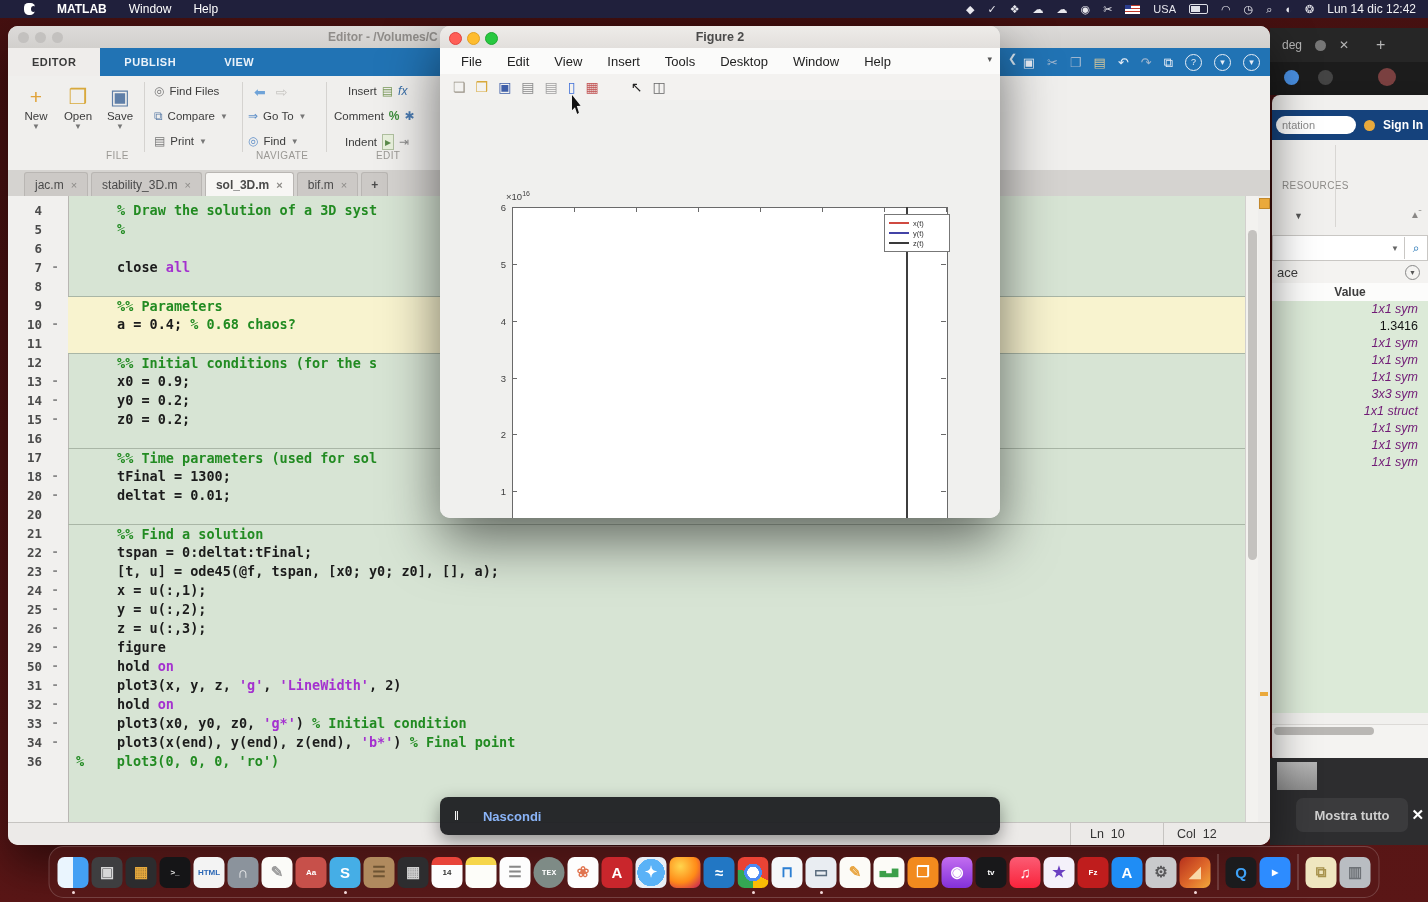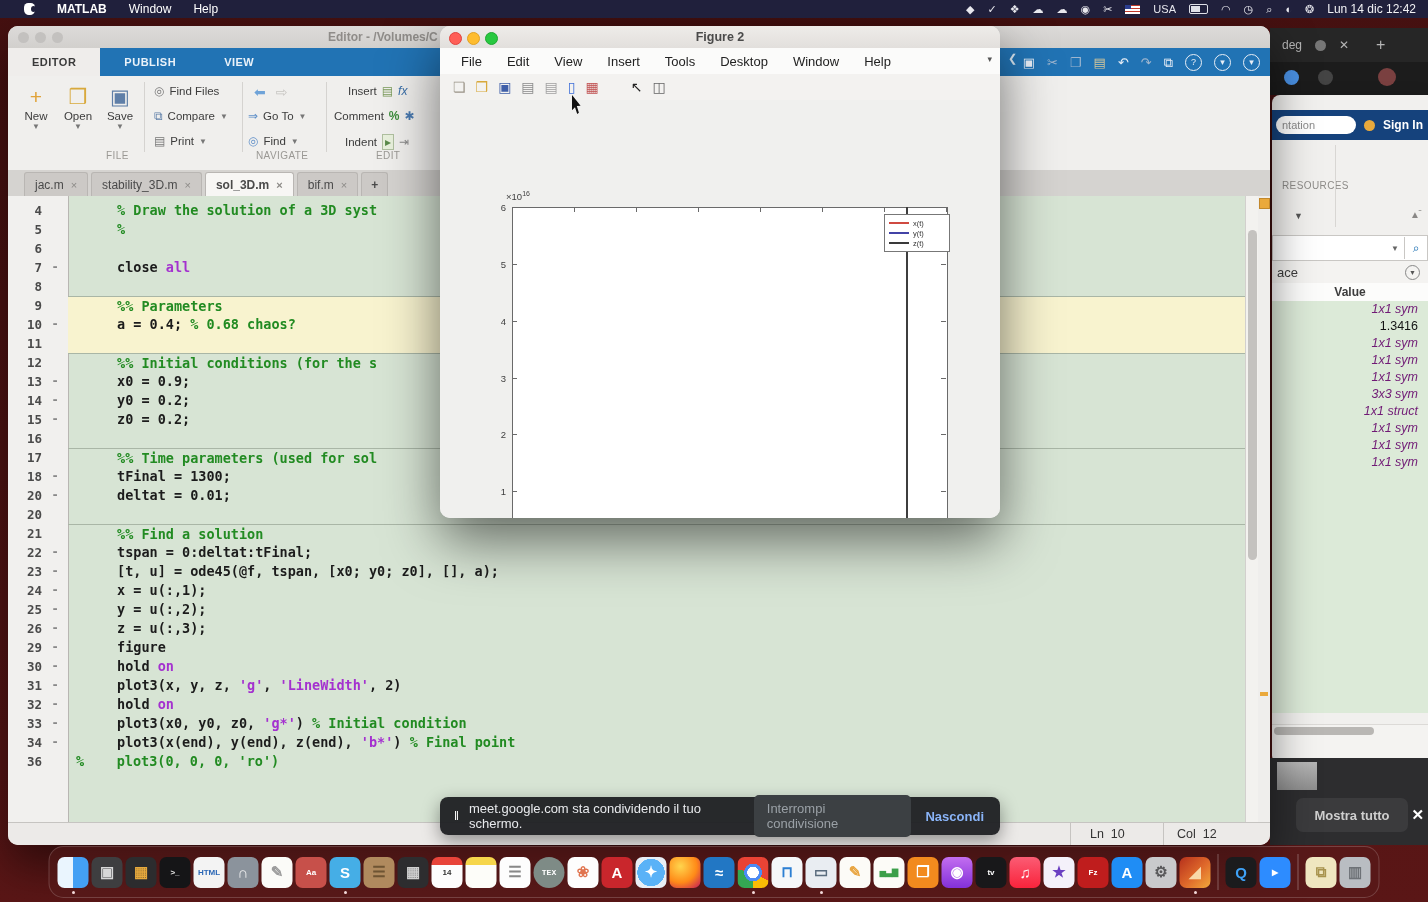--- a/index.html
+++ b/index.html
@@ -450,21 +450,21 @@
             <span class="ln">26</span>
             <span class="dash">-</span>
             <div class="ct"><span class="tok-code">z = u(:,3);</span></div>
           </div>
           <div class="cl">
             <span class="ln">29</span>
             <span class="dash">-</span>
             <div class="ct"><span class="tok-code">figure</span></div>
           </div>
           <div class="cl">
-            <span class="ln">30</span>
+            <span class="ln">50</span>
             <span class="dash">-</span>
             <div class="ct"><span class="tok-code">hold </span><span class="tok-string">on</span></div>
           </div>
           <div class="cl">
             <span class="ln">31</span>
             <span class="dash">-</span>
             <div class="ct"><span class="tok-code">plot3(x, y, z, </span><span class="tok-string">'g'</span><span class="tok-code">, </span><span class="tok-string">'LineWidth'</span><span class="tok-code">, 2)</span></div>
           </div>
           <div class="cl">
             <span class="ln">32</span>
@@ -581,22 +581,20 @@
           <div class="tick" style="left: 501px; top: 107px; width: 5px; height: 1px;"></div>
           <div class="tlab" style="left: 58px; top: 102px; width: 8px; text-align: right;">6</div>
         </div>
     </div>
   </div>
 
   <div id="cursor"></div>
 
   <div id="meet-bar">
     <span id="meet-pause">‖</span>
-    <span>meet.google.com sta condividendo il tuo schermo.</span>
-    <span id="meet-stop">Interrompi condivisione</span>
     <span id="meet-hide">Nascondi</span>
   </div>
 
   <div id="dock">
       <div class="dicon" style="background: linear-gradient(90deg, rgb(234, 245, 254) 0px, rgb(234, 245, 254) 50%, rgb(68, 160, 244) 50%, rgb(68, 160, 244) 100%);">
         <div class="dot"></div>
       </div>
       <div class="dicon" style="background: rgb(62, 62, 64); color: rgb(216, 216, 216);">▣</div>
       <div class="dicon" style="background: rgb(44, 44, 46); color: rgb(231, 169, 60);">▦</div>
       <div class="dicon small" style="background: rgb(21, 21, 23); color: rgb(232, 232, 232);">&gt;_</div>

